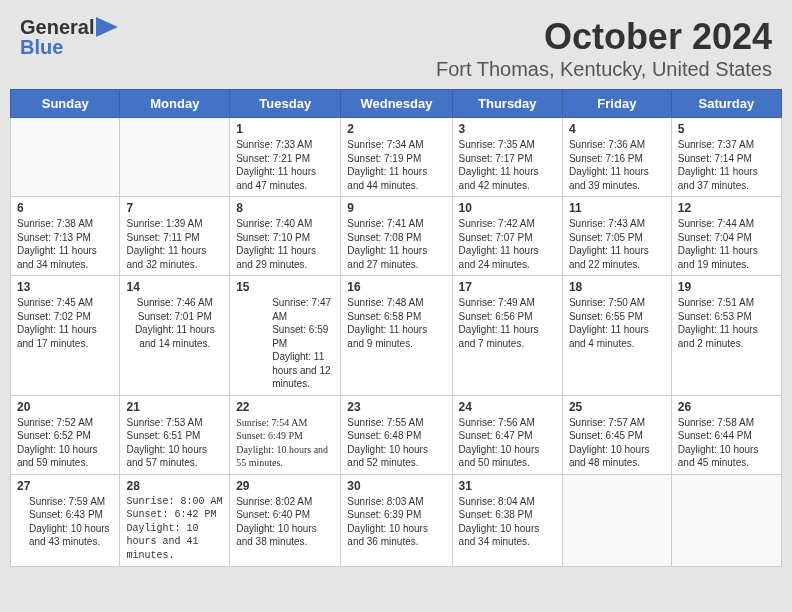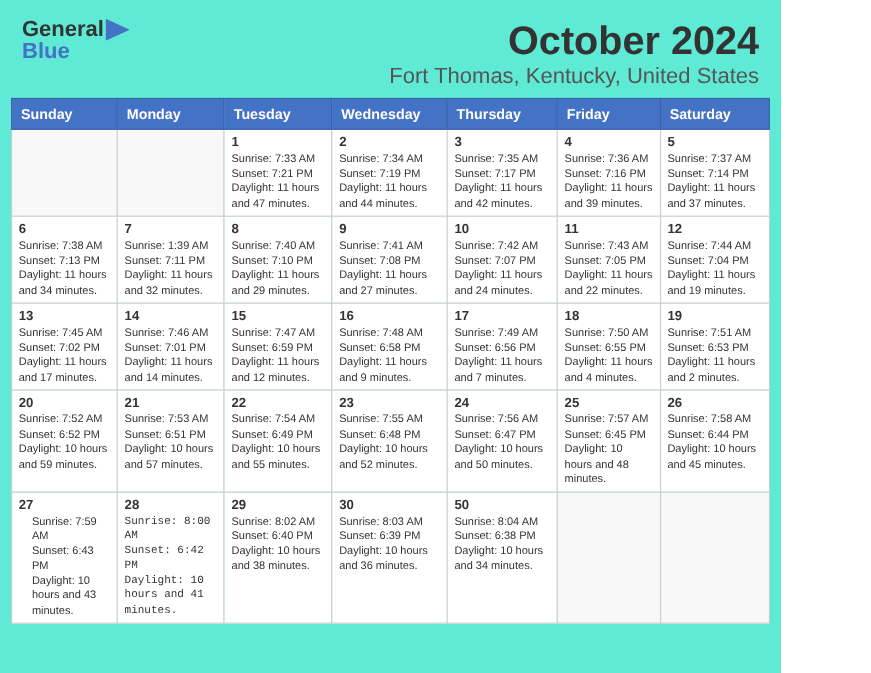--- a/index.html
+++ b/index.html
@@ -4,23 +4,23 @@
   <style>
     * { box-sizing: border-box; margin: 0; padding: 0; }
     body {
       font-family: Arial, sans-serif;
       background: #fff;
       width: 792px;
       min-height: 612px;
       padding: 0;
     }
     .page {
-      width: 710px;
+      width: 792px;
       min-height: 612px;
-      background: #5eead4;
+      background: #e5e5e5;
       padding: 0;
     }
     .header {
       display: flex;
       justify-content: space-between;
       align-items: flex-start;
       padding: 16px 20px 8px 20px;
     }
     .logo {
       display: flex;
@@ -45,21 +45,21 @@
       border-collapse: collapse;
       margin: 0;
       padding: 0 10px;
     }
     .calendar thead tr th {
       background-color: #4472c4;
       color: #fff;
       font-size: 13px;
       font-weight: bold;
       padding: 6px 8px;
-      text-align: left;
+      text-align: center;
       border: 1px solid #3a60a8;
     }
     .calendar tbody tr td {
       border: 1px solid #ccc;
       vertical-align: top;
       padding: 4px 6px;
       width: 113px;
       min-height: 70px;
       font-size: 10.5px;
       color: #333;
@@ -201,27 +201,27 @@
           </tr>
           <tr>
             <td>
               <span class="day-num">13</span>
               <div class="day-info" style="white-space: pre-wrap;">Sunrise: 7:45 AM
 Sunset: 7:02 PM
 Daylight: 11 hours and 17 minutes.</div>
             </td>
             <td>
               <span class="day-num">14</span>
-              <div class="day-info" style="white-space: pre-wrap;">Sunrise: 7:46 AM
+              <div class="day-info" style="white-space: pre-wrap; text-align: center;">Sunrise: 7:46 AM
 Sunset: 7:01 PM
 Daylight: 11 hours and 14 minutes.</div>
             </td>
             <td>
               <span class="day-num">15</span>
-              <div class="day-info" style="white-space: pre-wrap;">Sunrise: 7:47 AM
+              <div class="day-info" style="white-space: pre-wrap; margin-left: 36px;">Sunrise: 7:47 AM
 Sunset: 6:59 PM
 Daylight: 11 hours and 12 minutes.</div>
             </td>
             <td>
               <span class="day-num">16</span>
               <div class="day-info" style="white-space: pre-wrap;">Sunrise: 7:48 AM
 Sunset: 6:58 PM
 Daylight: 11 hours and 9 minutes.</div>
             </td>
             <td>
@@ -251,21 +251,21 @@
 Daylight: 10 hours and 59 minutes.</div>
             </td>
             <td>
               <span class="day-num">21</span>
               <div class="day-info" style="white-space: pre-wrap;">Sunrise: 7:53 AM
 Sunset: 6:51 PM
 Daylight: 10 hours and 57 minutes.</div>
             </td>
             <td>
               <span class="day-num">22</span>
-              <div class="day-info" style="white-space: pre-wrap;">Sunrise: 7:54 AM
+              <div class="day-info" style="white-space: pre-wrap; font-family: Liberation Serif, serif;">Sunrise: 7:54 AM
 Sunset: 6:49 PM
 Daylight: 10 hours and 55 minutes.</div>
             </td>
             <td>
               <span class="day-num">23</span>
               <div class="day-info" style="white-space: pre-wrap;">Sunrise: 7:55 AM
 Sunset: 6:48 PM
 Daylight: 10 hours and 52 minutes.</div>
             </td>
             <td>
@@ -306,21 +306,21 @@
 Sunset: 6:40 PM
 Daylight: 10 hours and 38 minutes.</div>
             </td>
             <td>
               <span class="day-num">30</span>
               <div class="day-info" style="white-space: pre-wrap;">Sunrise: 8:03 AM
 Sunset: 6:39 PM
 Daylight: 10 hours and 36 minutes.</div>
             </td>
             <td>
-              <span class="day-num">50</span>
+              <span class="day-num">31</span>
               <div class="day-info" style="white-space: pre-wrap;">Sunrise: 8:04 AM
 Sunset: 6:38 PM
 Daylight: 10 hours and 34 minutes.</div>
             </td>
             <td class="empty"></td>
             <td class="empty"></td>
           </tr>
         </tbody>
     </table>
   </div>

